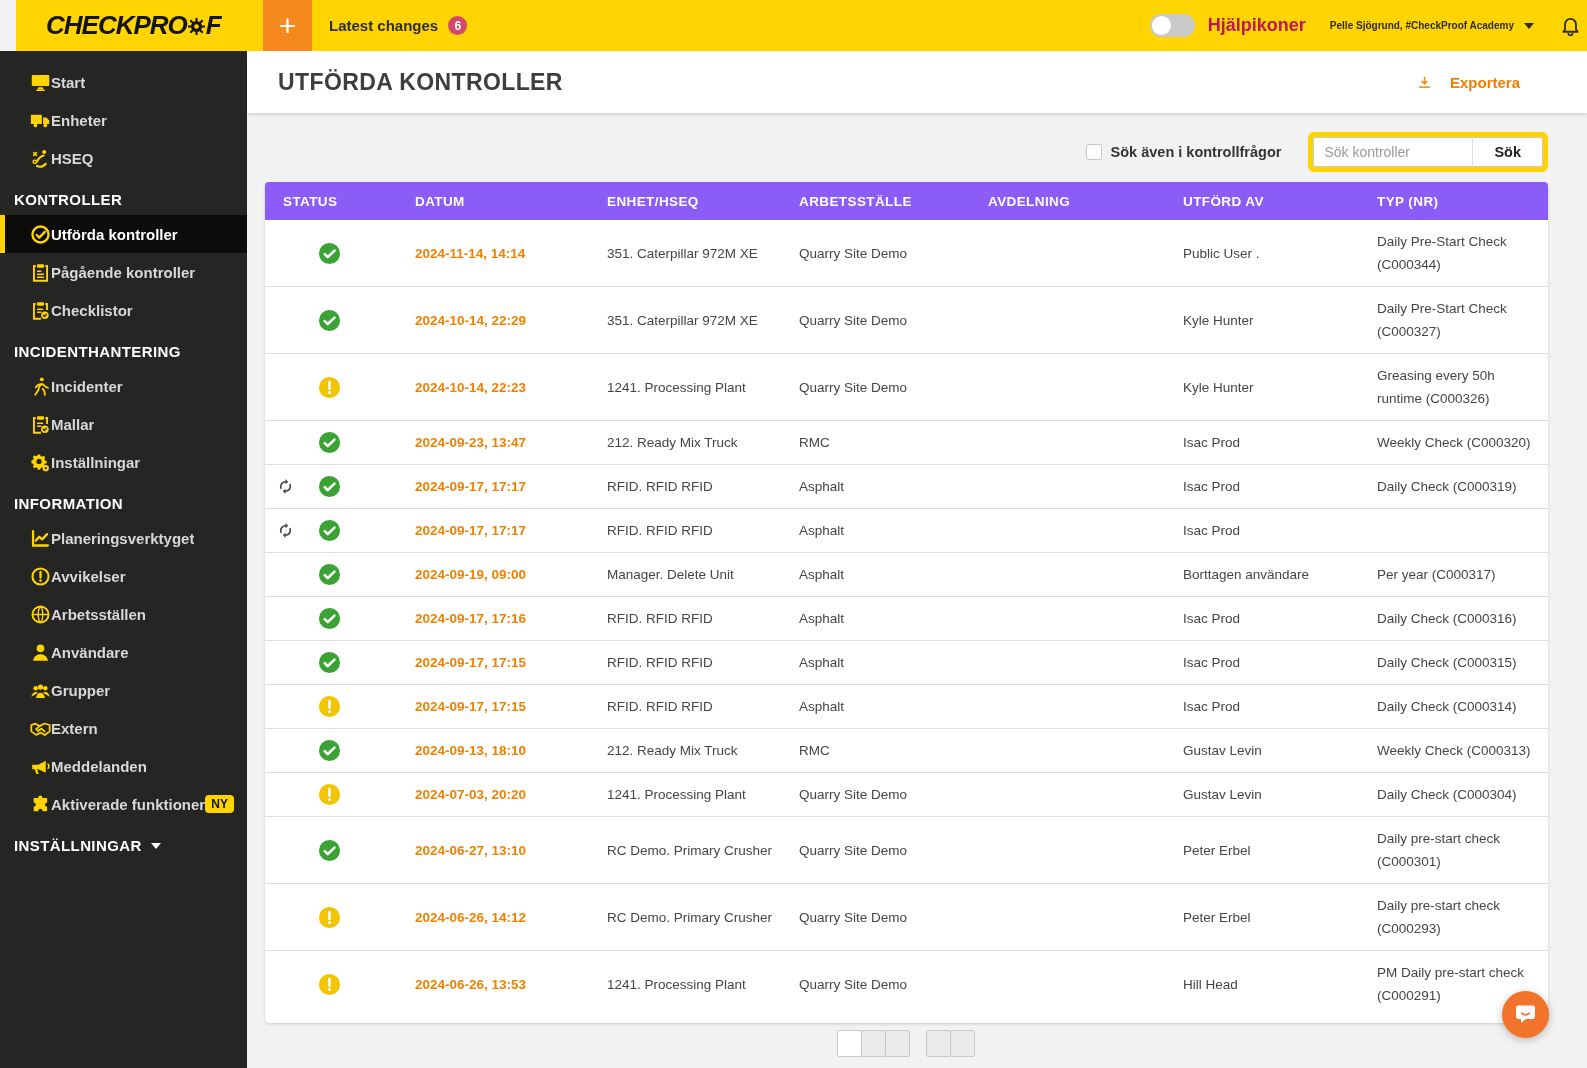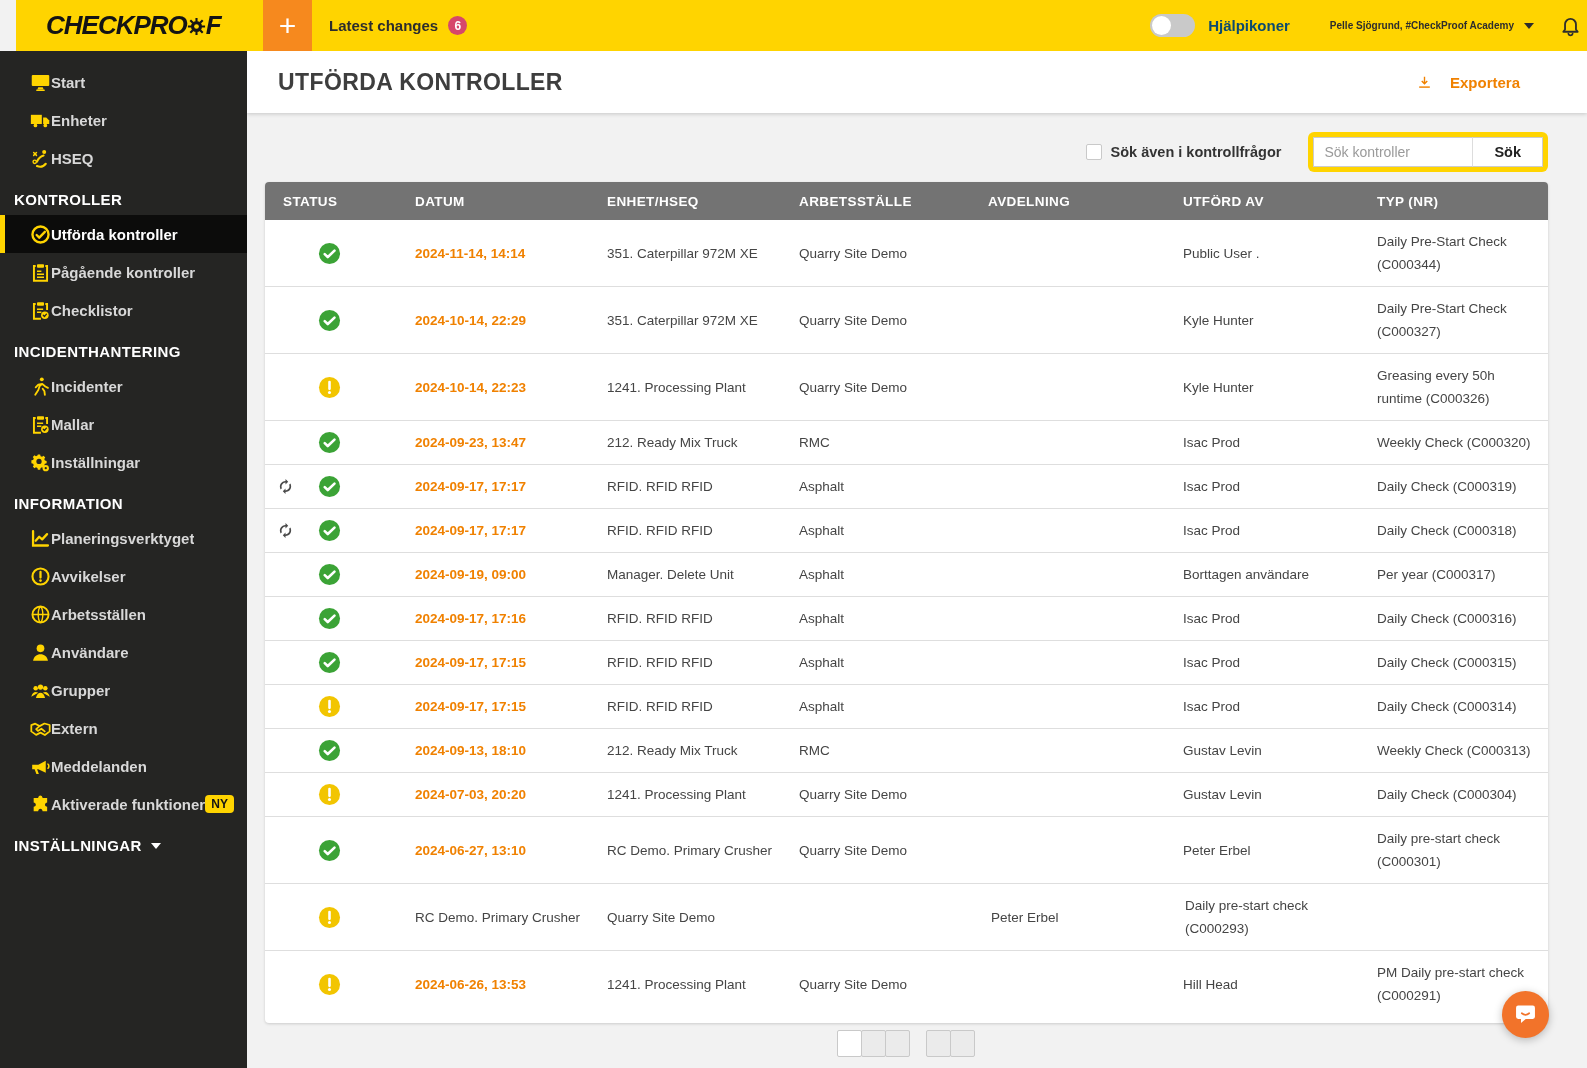--- a/index.html
+++ b/index.html
@@ -17,21 +17,21 @@
   .logo-box{width:247px;height:51px;display:flex;align-items:center;padding-left:30px;flex:none;}
   .logo{font-weight:900;font-style:italic;font-size:26px;letter-spacing:-1px;color:#141414;display:flex;align-items:center;white-space:nowrap;}
   .logo-gear{width:21px;height:21px;color:#141414;font-style:normal;margin:1px -1px 0 -1px;}
   .logo-gear svg{width:21px;height:21px;}
   .add-btn{width:49px;height:51px;background:var(--accent-orange);color:#fff;font-size:30px;font-weight:400;display:flex;align-items:center;justify-content:center;border:none;cursor:pointer;flex:none;}
   .latest{margin-left:17px;font-weight:700;font-size:15px;color:#2d2d2d;display:flex;align-items:center;cursor:pointer;}
   .badge-count{margin-left:10px;min-width:19px;height:19px;border-radius:50%;background:var(--badge-red);color:#fff;font-size:12px;font-weight:700;display:flex;align-items:center;justify-content:center;}
   .topbar-right{margin-left:auto;display:flex;align-items:center;padding-right:21px;}
   .toggle{width:45px;height:23px;border-radius:12px;background:#c9c9c9;position:relative;cursor:pointer;flex:none;}
   .toggle-knob{position:absolute;left:2px;top:2px;width:19px;height:19px;border-radius:50%;background:#fff;}
-  .help-label{font-weight:700;font-size:15px;color:#0c4a6e;margin:0 40px 0 13px;}
+  .help-label{font-weight:700;font-size:18px;color:#be185d;margin:0 24px 0 13px;}
   .user-menu{display:flex;align-items:center;gap:10px;font-weight:700;font-size:10px;color:#2d2d2d;cursor:pointer;}
   .caret-down{width:0;height:0;border-left:5px solid transparent;border-right:5px solid transparent;border-top:6px solid #2d2d2d;}
   .caret-down.white{border-top-color:#fff;}
   .bell{width:23px;height:23px;color:#2d2d2d;margin-left:25px;cursor:pointer;}
   .bell svg{width:23px;height:23px;}
 
   
   .sidebar{position:absolute;top:51px;left:0;width:247px;height:1017px;background:#252523;padding-top:12px;z-index:10;}
   .side-item{height:38px;display:flex;align-items:center;padding-left:30px;color:#d8d8d8;font-size:15px;font-weight:600;cursor:pointer;white-space:nowrap;}
   .side-item.active{background:#0c0c0b;border-left:5px solid var(--brand-yellow);padding-left:25px;color:#fff;font-weight:700;}
@@ -52,21 +52,21 @@
   .content{padding:19px 39px 0 18px;}
   .filter-row{display:flex;align-items:center;justify-content:flex-end;margin-bottom:10px;}
   .checkbox{width:16px;height:16px;background:#fff;border:1px solid #c9c9c9;border-radius:2px;margin-right:9px;cursor:pointer;flex:none;}
   .checkbox-label{font-size:14.5px;font-weight:700;color:#333;margin-right:27px;}
   .search-wrap{background:var(--brand-yellow);border-radius:6px;padding:5px;display:flex;align-items:stretch;}
   .search-input{width:160px;height:30px;border:1px solid #ccc;border-right:1px solid #ddd;padding:0 10px;font-size:14px;font-family:inherit;color:#be185d;outline:none;}
   .search-input::placeholder{color:#9a9a9a;}
   .search-btn{height:30px;background:#fff;border:1px solid #ccc;border-left:none;font-weight:700;font-size:14.5px;padding:0 21px;font-family:inherit;color:#222;cursor:pointer;}
 
   .table-card{background:#fff;border-radius:4px;box-shadow:0 1px 3px rgba(0,0,0,.16);overflow:hidden;padding-bottom:6px;}
-  .t-header{display:flex;background:#737373;height:38px;align-items:center;}
+  .t-header{display:flex;background:#8b5cf6;height:38px;align-items:center;}
   .th{color:#fff;font-weight:700;font-size:13.5px;letter-spacing:.4px;padding-left:18px;white-space:nowrap;}
   .tr{display:flex;align-items:center;min-height:44px;cursor:pointer;}
   .tr + .tr{border-top:1px solid #dedede;}
   .td{padding:10px 0 10px 18px;font-size:13.5px;color:#454545;line-height:23px;white-space:nowrap;}
   .col1{width:132px;}
   .col2{width:192px;}
   .col3{width:192px;}
   .col4{width:189px;}
   .col5{width:195px;}
   .col6{width:194px;}
@@ -487,23 +487,20 @@
                   <circle cx="12" cy="12" r="11" fill="var(--status-ok-green)"></circle>
                   <path d="M7 12.6l3.2 3.1L17.2 9" fill="none" stroke="#fff" stroke-width="2.7" stroke-linecap="round" stroke-linejoin="round"></path>
                 </svg>
               </span>
     </div>
     <div class="td col2"><span class="date-link">2024-09-17, 17:17</span></div>
     <div class="td col3 cell-unit">RFID. RFID RFID</div>
     <div class="td col4 cell-site">Asphalt</div>
     <div class="td col5 cell-dept"></div>
     <div class="td col6 cell-user">Isac Prod</div>
-    <div class="td col7 cell-type">
-              <div class="type-line">Daily Check (C000318)</div>
-            </div>
   </div>
           <div class="tr">
     <div class="td col1 cell-status">
       <span class="sync-slot"></span>
       <span class="status-icon">
                 <svg viewBox="0 0 24 24" fill="currentColor" aria-hidden="true">
                   <circle cx="12" cy="12" r="11" fill="var(--status-ok-green)"></circle>
                   <path d="M7 12.6l3.2 3.1L17.2 9" fill="none" stroke="#fff" stroke-width="2.7" stroke-linecap="round" stroke-linejoin="round"></path>
                 </svg>
               </span>
@@ -638,20 +635,21 @@
     <div class="td col1 cell-status">
       <span class="sync-slot"></span>
       <span class="status-icon">
                 <svg viewBox="0 0 24 24" fill="currentColor" aria-hidden="true">
                   <circle cx="12" cy="12" r="11" fill="var(--status-warning-yellow)"></circle>
                   <path d="M12 6.2v7.2" stroke="#fff" stroke-width="2.7" stroke-linecap="round" fill="none"></path>
                   <circle cx="12" cy="17.2" r="1.6" fill="#fff"></circle>
                 </svg>
               </span>
     </div>
+    <div class="td col2"><span class="date-link">2024-06-26, 14:12</span></div>
     <div class="td col3 cell-unit">RC Demo. Primary Crusher</div>
     <div class="td col4 cell-site">Quarry Site Demo</div>
     <div class="td col5 cell-dept"></div>
     <div class="td col6 cell-user">Peter Erbel</div>
     <div class="td col7 cell-type">
               <div class="type-line">Daily pre-start check</div>
               <div class="type-line">(C000293)</div>
             </div>
   </div>
           <div class="tr">

